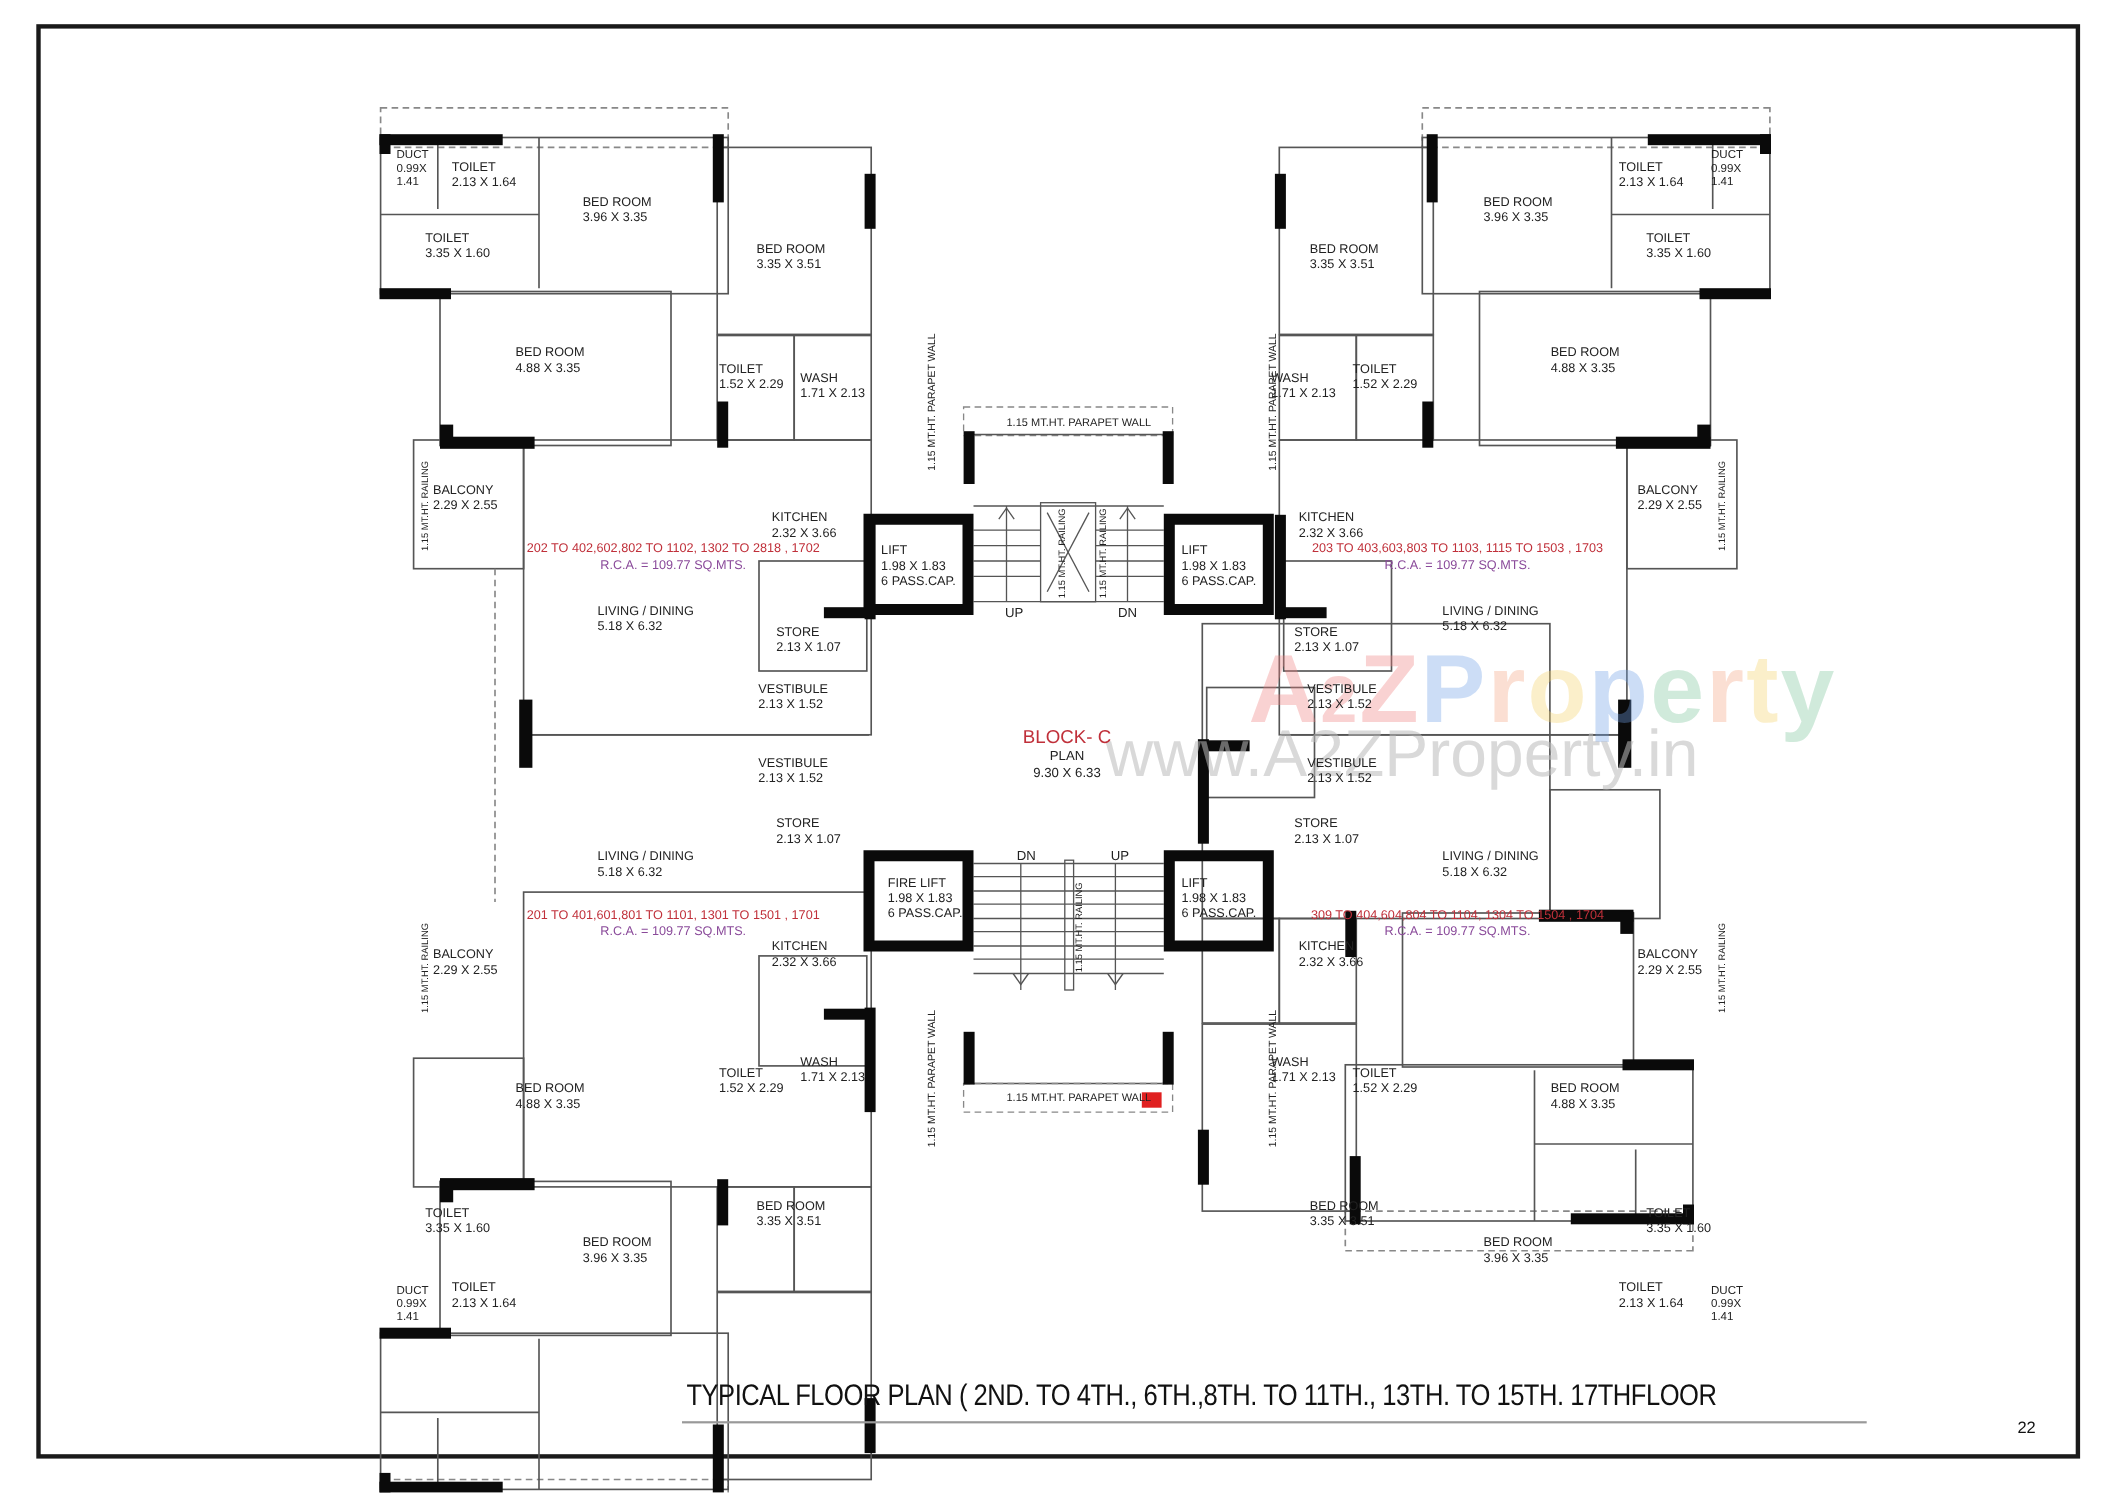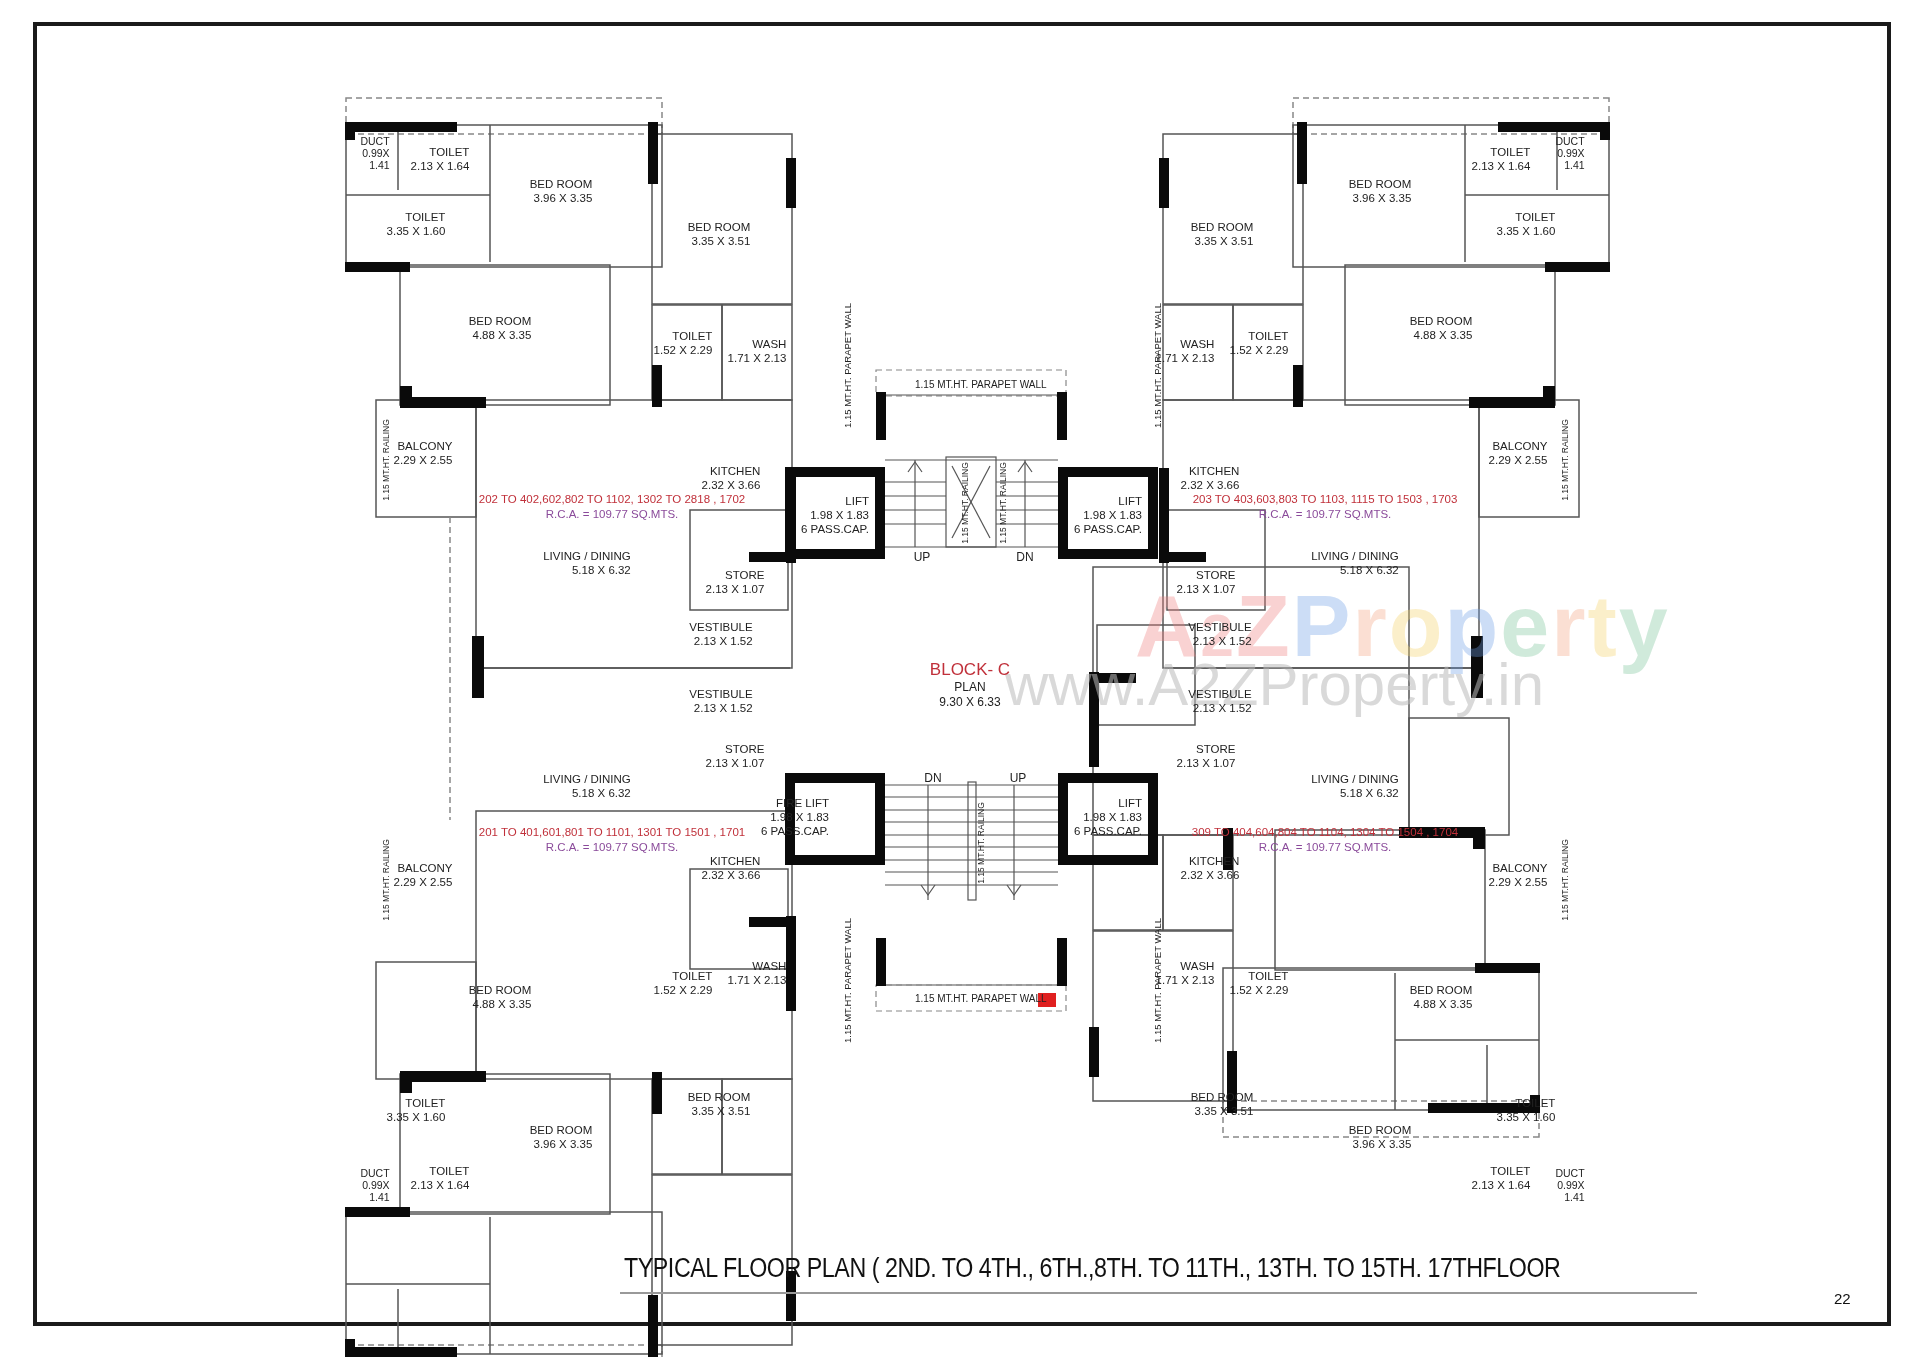--- a/index.html
+++ b/index.html
@@ -1,19 +1,19 @@
 <!DOCTYPE html>
 <html><head>
 <meta charset="utf-8">
 <style>
   html,body{margin:0;padding:0;background:#fff;}
   body{width:1920px;height:1357px;position:relative;overflow:hidden;font-family:"Liberation Sans",sans-serif;color:#222;}
   .frame{position:absolute;left:33px;top:22px;width:1858px;height:1304px;border:4px solid #1a1a1a;box-sizing:border-box;}
   svg.plan{position:absolute;left:0;top:0;width:1920px;height:1357px;}
-  .lbl{position:absolute;text-align:right;font-size:11.5px;line-height:14px;color:#222;white-space:nowrap;transform:translate(-50%,-50%);}
+  .lbl{position:absolute;text-align:left;font-size:11.5px;line-height:14px;color:#222;white-space:nowrap;transform:translate(-50%,-50%);}
   .lbl .n{display:block;}
   .lbl .d{display:block;}
   .red{color:#c0303a;}
   .purple{color:#8a4a9a;}
   .unit{position:absolute;transform:translate(-50%,-50%);text-align:center;font-size:11.5px;line-height:15px;white-space:nowrap;}
   .vert{position:absolute;font-size:9.5px;white-space:nowrap;transform-origin:center;color:#222;}
   .block-title{position:absolute;transform:translate(-50%,-50%);text-align:center;white-space:nowrap;}
   .block-title .b{display:block;color:#c0303a;font-size:17px;line-height:20px;}
   .block-title .f{display:block;font-size:12px;line-height:15px;}
   .stair{position:absolute;font-size:12px;transform:translate(-50%,-50%);}
@@ -220,21 +220,21 @@
 <div class="lbl" style="left:835px;top:515px;">
   <span class="n">LIFT</span>
     <span class="d">1.98 X 1.83</span>
     <span class="d">6 PASS.CAP.</span>
 </div>
 <div class="lbl" style="left:1108px;top:515px;">
   <span class="n">LIFT</span>
     <span class="d">1.98 X 1.83</span>
     <span class="d">6 PASS.CAP.</span>
 </div>
-<div class="lbl" style="left:795px;top:817px;">
+<div class="lbl" style="left:841px;top:817px;">
   <span class="n">FIRE LIFT</span>
     <span class="d">1.98 X 1.83</span>
     <span class="d">6 PASS.CAP.</span>
 </div>
 <div class="lbl" style="left:1108px;top:817px;">
   <span class="n">LIFT</span>
     <span class="d">1.98 X 1.83</span>
     <span class="d">6 PASS.CAP.</span>
 </div>
 

